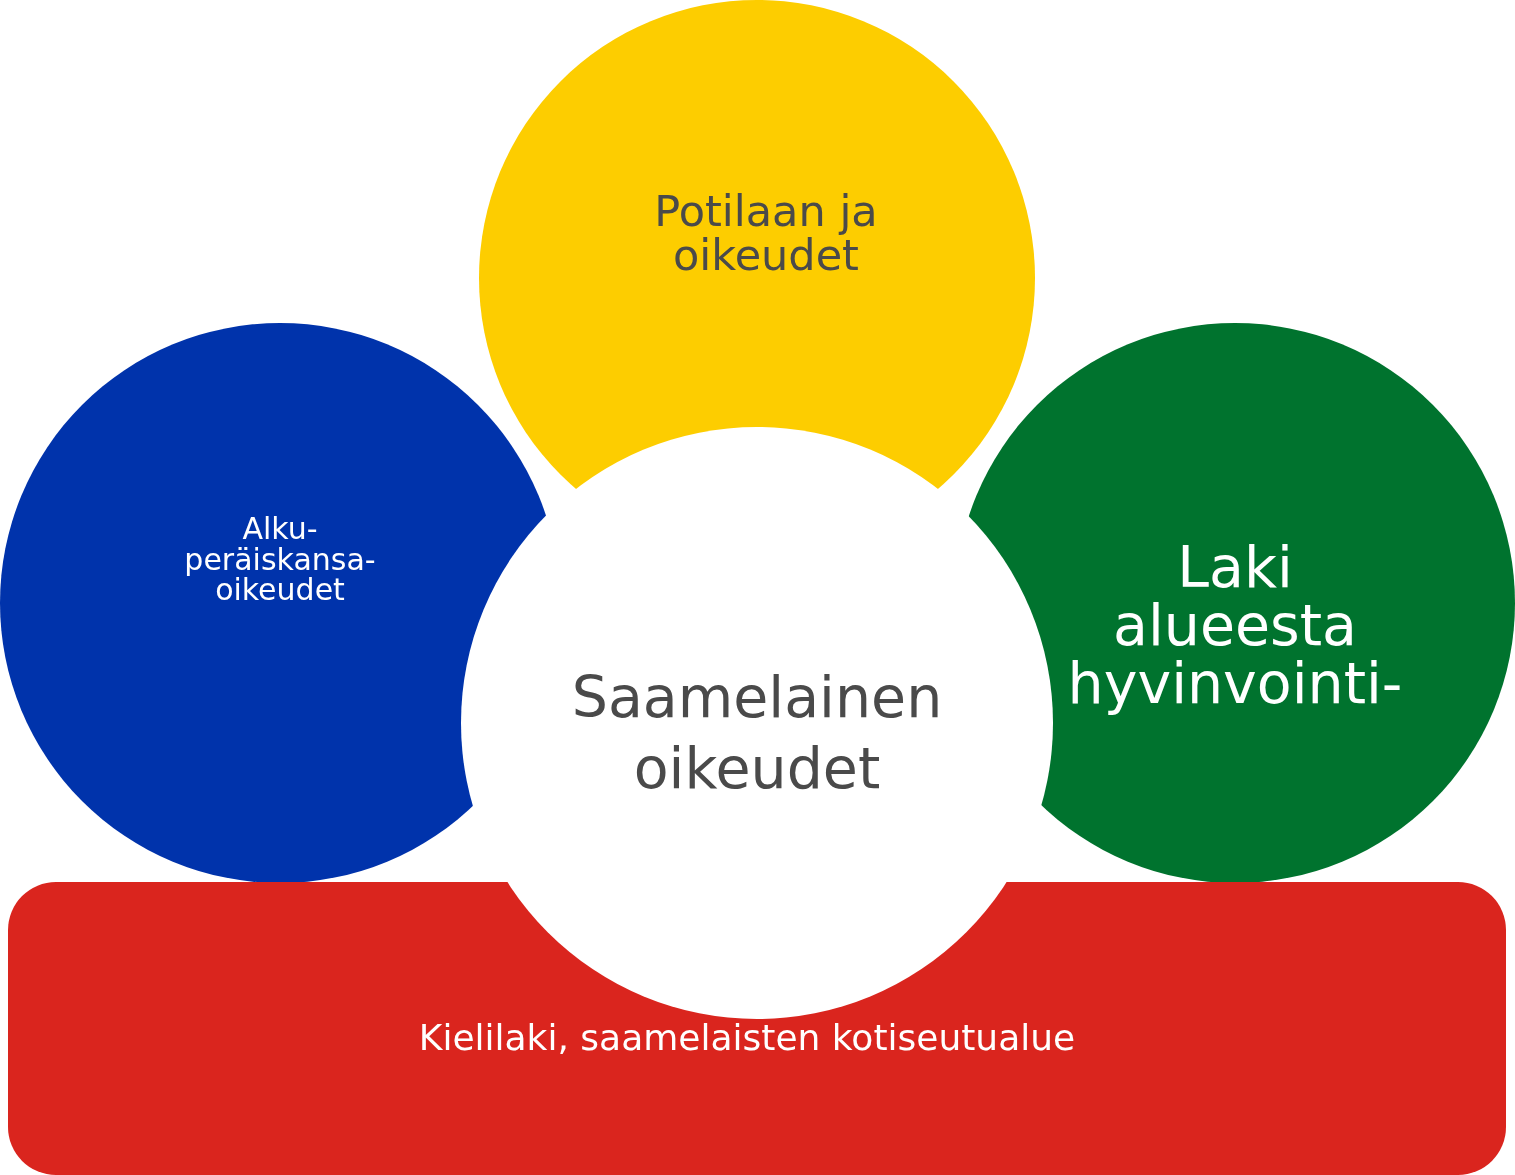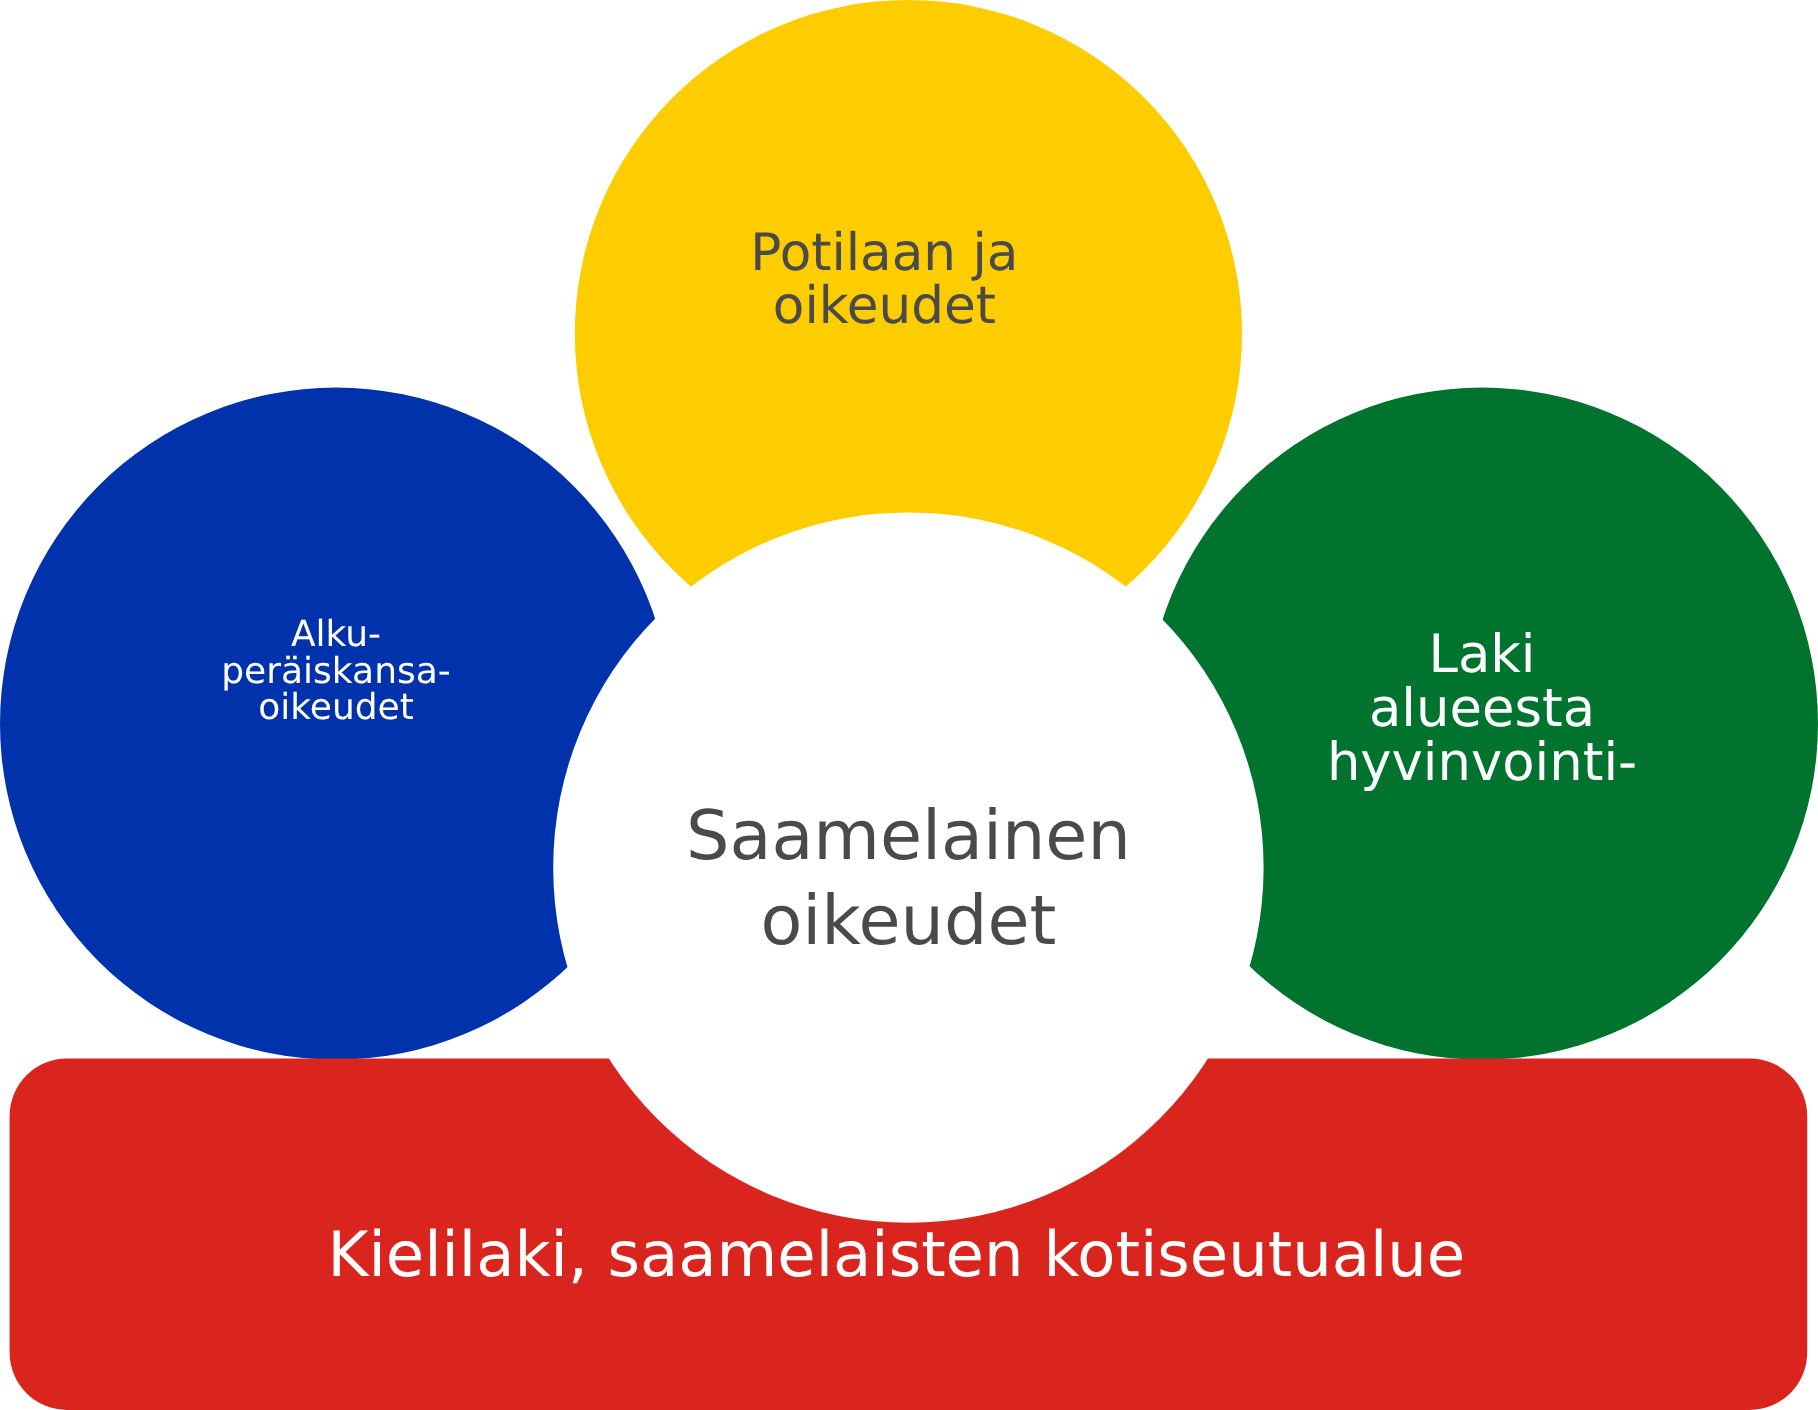--- a/index.html
+++ b/index.html
@@ -1,26 +1,26 @@
 <!DOCTYPE html>
 <html><head>
   <meta charset="utf-8">
   <style>
     html, body { margin: 0; padding: 0; background: #ffffff; }
     body { width: 1515px; height: 1175px; position: relative; overflow: hidden;
            font-family: "DejaVu Sans", "Liberation Sans", sans-serif; }
     #diagram { position: absolute; left: 0; top: 0; }
     .label { position: absolute; text-align: center; line-height: 1.02; }
     .label span { display: block; }
-    #lbl-top { left: 537px; top: 190px; width: 400px; font-size: 43px; color: #4a4a4a; }
+    #lbl-top { left: 566px; top: 190px; width: 400px; font-size: 43px; color: #4a4a4a; }
     #lbl-top .dark { color: #111111; }
     #lbl-left { left: 80px; top: 514px; width: 400px; font-size: 30px; color: #ffffff; }
-    #lbl-right { left: 1035px; top: 524px; width: 400px; font-size: 44px; color: #ffffff; }
+    #lbl-right { left: 1035px; top: 538px; width: 400px; font-size: 57px; color: #ffffff; }
     #lbl-center { left: 557px; top: 662px; width: 400px; font-size: 57px; color: #4a4a4a; line-height: 1.25; }
-    #lbl-bottom { left: 8px; top: 1020px; width: 1478px; font-size: 52px; color: #ffffff; }
+    #lbl-bottom { left: 8px; top: 1020px; width: 1478px; font-size: 36px; color: #ffffff; }
   </style>
 </head>
 <body>
 
 <svg id="diagram" width="1515" height="1175" viewBox="0 0 1515 1175" xmlns="http://www.w3.org/2000/svg">
   <defs>
     <mask id="cutout">
       <rect x="0" y="0" width="1515" height="1175" fill="#fff"></rect>
       <circle cx="757" cy="723" r="296" fill="#000"></circle>
     </mask>

